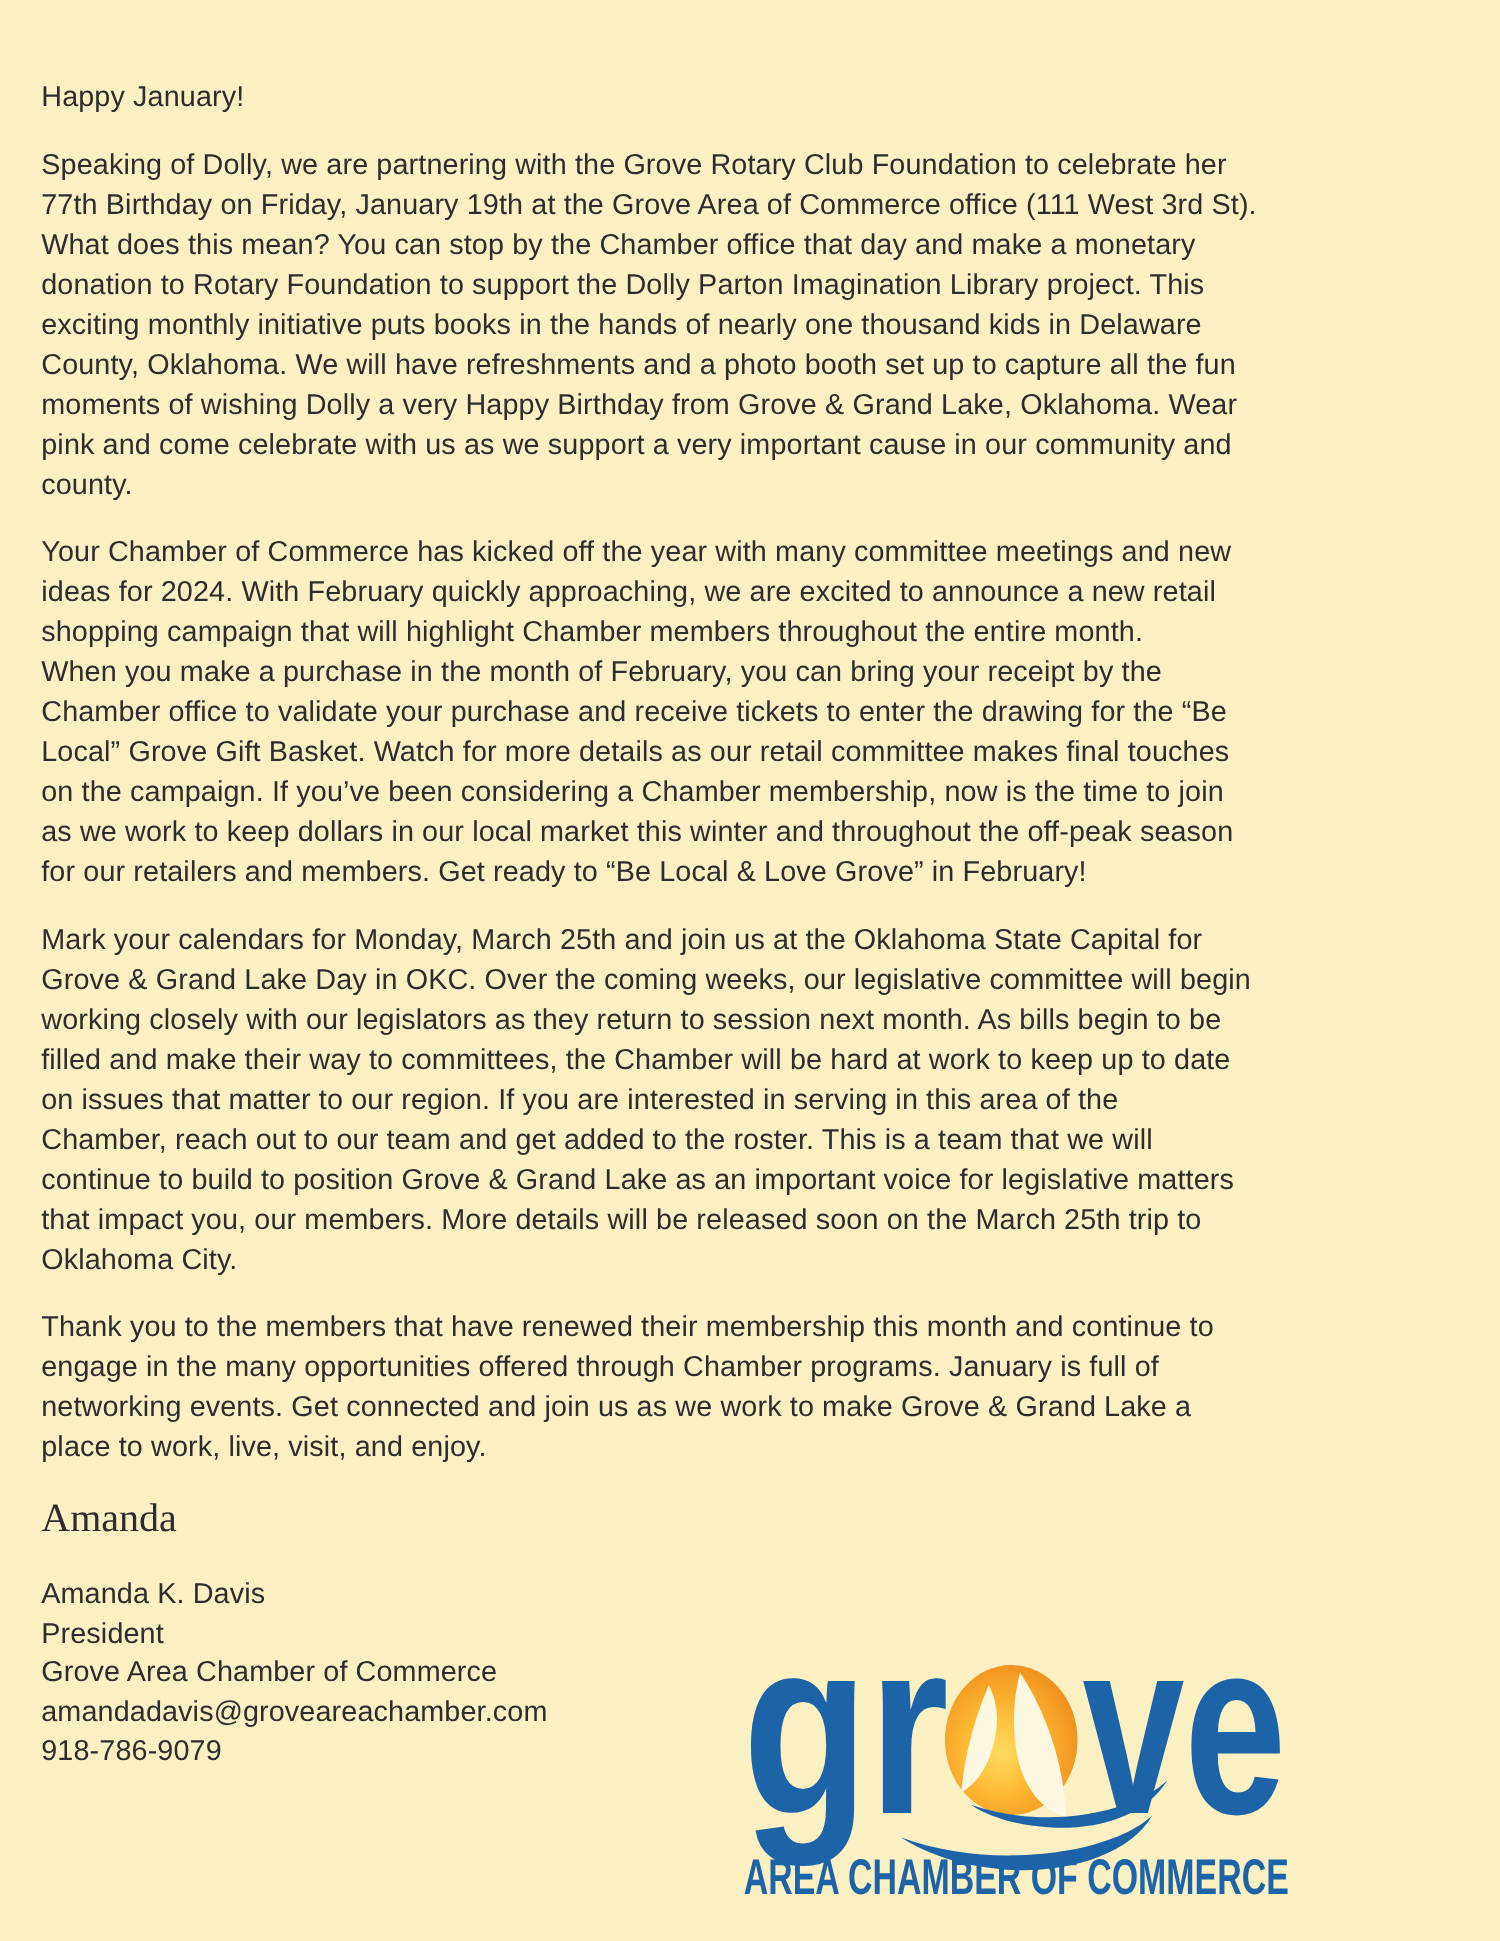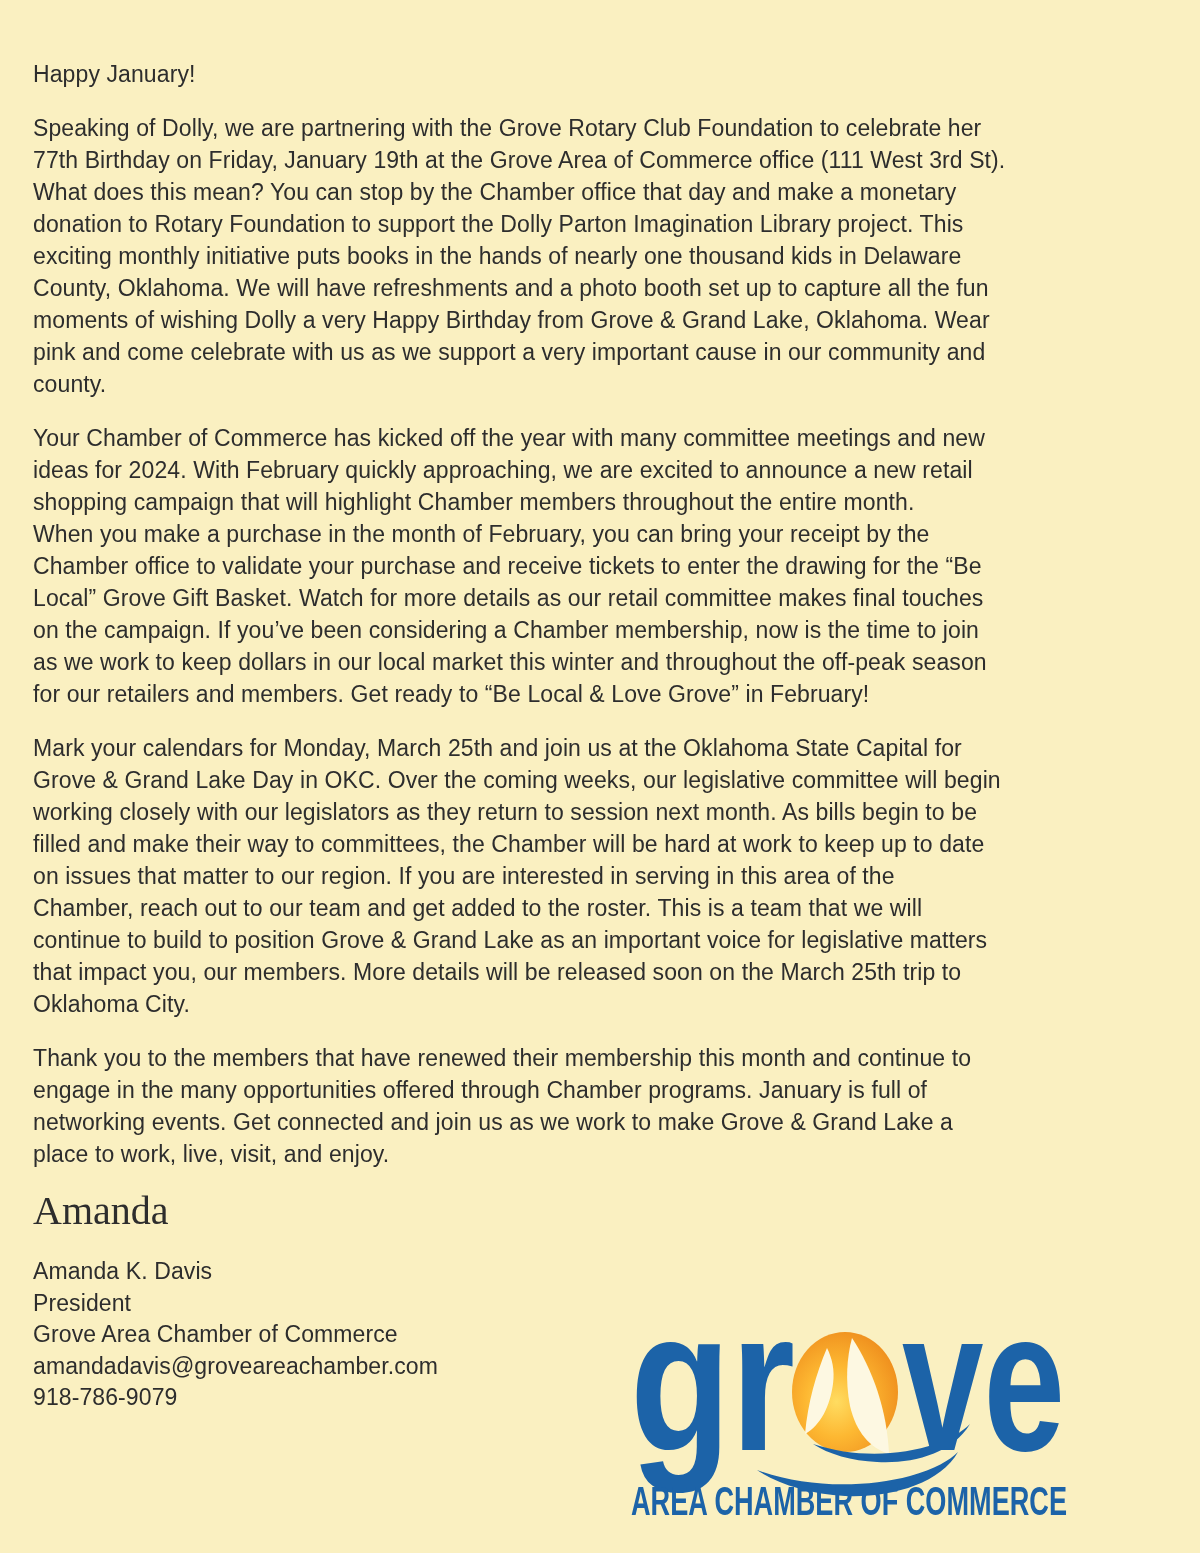--- a/index.html
+++ b/index.html
@@ -6,48 +6,47 @@
   body {
     width: 1200px;
     height: 1553px;
     background: #faf0c1;
     color: #2d2d2d;
     font-family: "Liberation Sans", sans-serif;
     overflow: hidden;
     position: relative;
   }
   .letter {
-    padding: 42px 33px 0 33px;
+    padding: 61px 33px 0 33px;
     width: 1134px;
-    margin-top: 16px;
   }
   .para {
     font-size: 23px;
     line-height: 32px;
     white-space: pre-line;
     margin: 0 0 22px 0;
     letter-spacing: 0.1px;
   }
   .sig-name {
     font-family: "Liberation Serif", serif;
-    font-size: 40px;
+    font-size: 32px;
     line-height: 38px;
     margin: 18px 0 0 0;
     white-space: pre-line;
   }
   .sig-block {
     font-size: 23px;
     line-height: 31.5px;
     white-space: pre-line;
     margin-top: 26px;
     letter-spacing: 0.1px;
   }
   .logo {
     position: absolute;
-    left: 630px;
+    left: 594px;
     top: 1332px;
     width: 440px;
     height: 192px;
   }
   .logo svg { display: block; width: 100%; height: 100%; }
   .word { font-family: "Liberation Sans", sans-serif; font-weight: bold; }
 </style>
 </head>
 <body>
 

